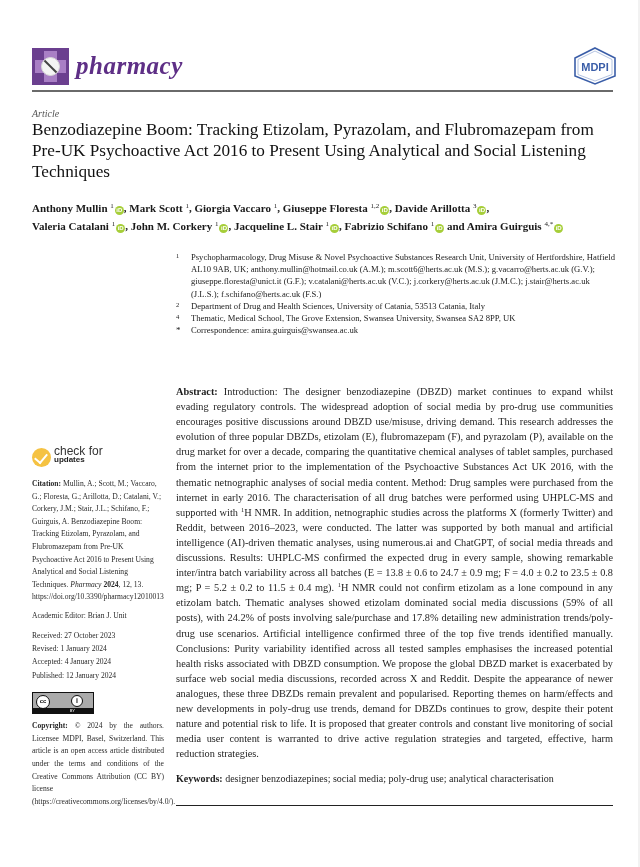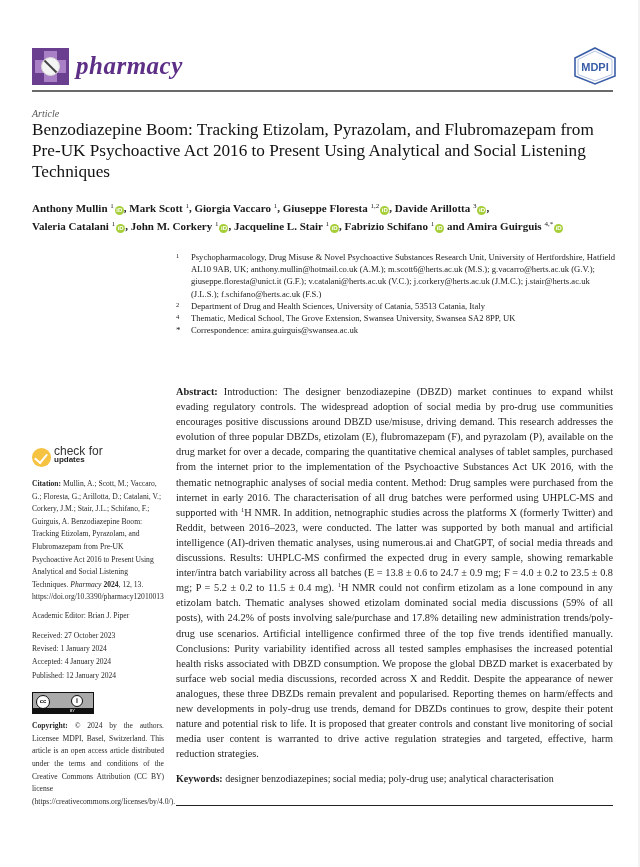--- a/index.html
+++ b/index.html
@@ -96,21 +96,21 @@
 
 <div class="sidebar">
   <div class="check-updates">
     <div class="check-badge"></div>
     <div class="check-text1">check for</div>
     <div class="check-text2">updates</div>
   </div>
   <div class="citation">
     <b>Citation:</b><span> Mullin, A.; Scott, M.; Vaccaro, G.; Floresta, G.; Arillotta, D.; Catalani, V.; Corkery, J.M.; Stair, J.L.; Schifano, F.; Guirguis, A. Benzodiazepine Boom: Tracking Etizolam, Pyrazolam, and Flubromazepam from Pre-UK Psychoactive Act 2016 to Present Using Analytical and Social Listening Techniques. </span><i>Pharmacy</i><b> 2024</b><span>, 12, 13. https://doi.org/10.3390/pharmacy12010013</span>
   </div>
-  <div class="side-block">Academic Editor: Brian J. Piper</div>
+  <div class="side-block">Academic Editor: Brian J. Unit</div>
   <div class="side-block dates">
     <div>Received: 27 October 2023</div>
     <div>Revised: 1 January 2024</div>
     <div>Accepted: 4 January 2024</div>
     <div>Published: 12 January 2024</div>
   </div>
   <div class="cc-badge">
     <div class="cc">cc</div>
     <div class="by-person">i</div>
     <div class="by-strip">BY</div>

